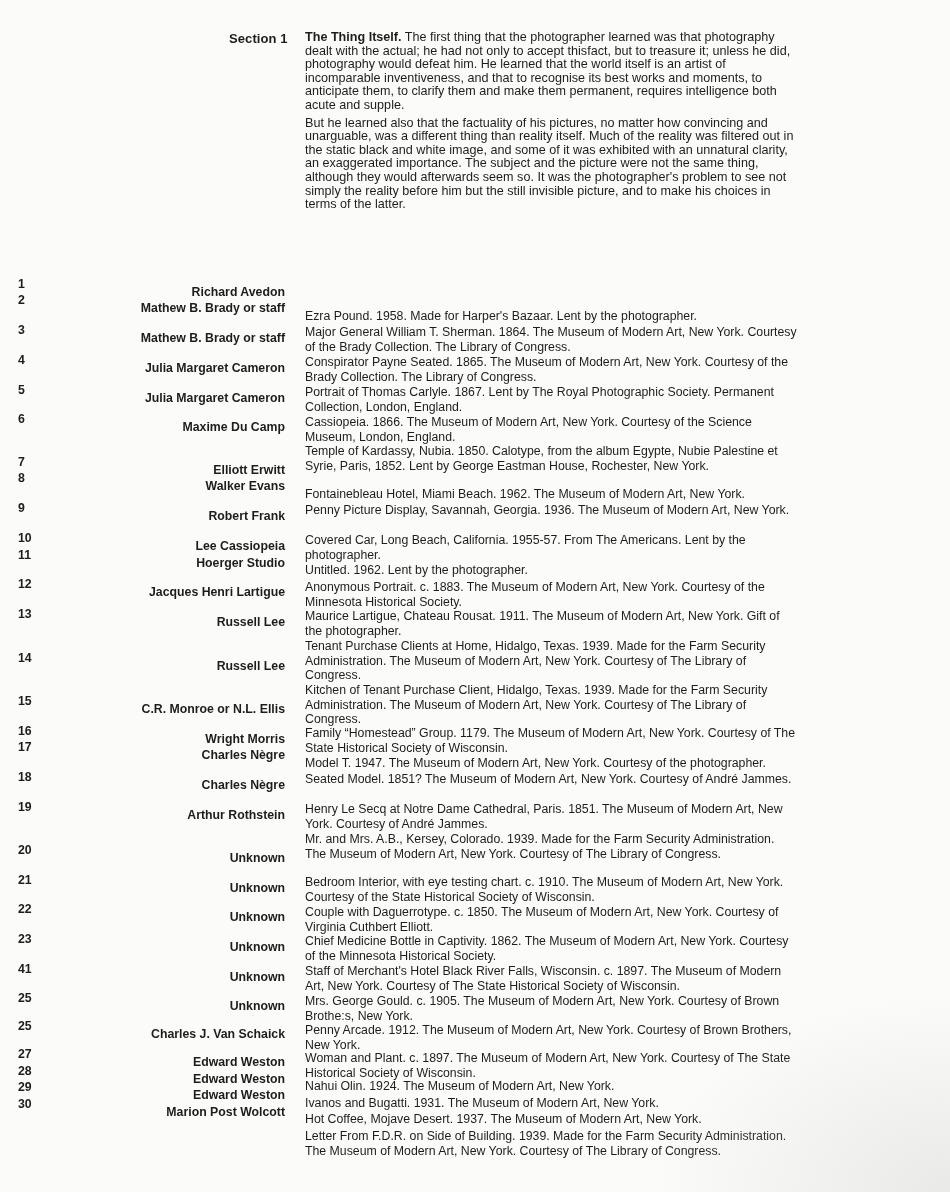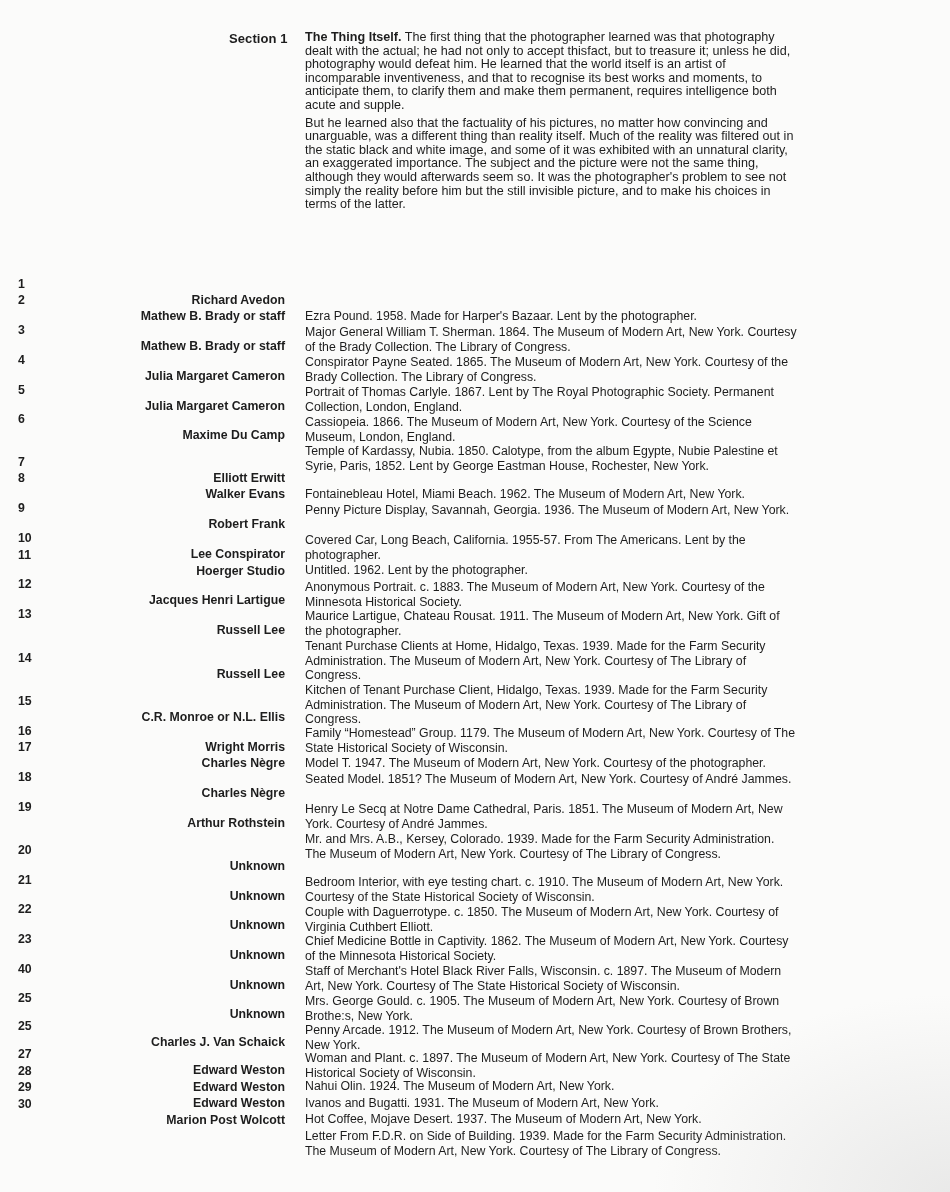--- a/index.html
+++ b/index.html
@@ -14,21 +14,21 @@
     font-weight: bold; font-size: 13px; letter-spacing: 0.1px;
   }
   .intro {
     position: absolute; left: 305px; top: 31px; width: 490px;
     font-size: 12.6px; line-height: 13.6px;
   }
   .intro p { margin: 0 0 4px 0; }
   .intro .lead { font-weight: bold; }
   .row { position: absolute; left: 0; width: 950px; font-size: 12.3px; line-height: 14.6px; }
   .num { position: absolute; left: 18px; top: 0; width: 24px; font-weight: bold; }
-  .artist { position: absolute; right: 665px; top: 16px; white-space: nowrap; font-weight: bold; }
+  .artist { position: absolute; right: 665px; top: 8px; white-space: nowrap; font-weight: bold; }
   .desc { position: absolute; left: 305px; top: 0; width: 492px; margin-top: 32px; }
   .shadow-br {
     position: absolute; right: 0; bottom: 0; width: 300px; height: 200px;
     background: radial-gradient(ellipse at 100% 100%, rgba(200,200,200,0.35), rgba(255,255,255,0) 70%);
     pointer-events: none;
   }
 </style>
 </head>
 <body>
 
@@ -79,21 +79,21 @@
       <span class="artist">Walker Evans</span>
       <div class="desc">Penny Picture Display, Savannah, Georgia. 1936. The Museum of Modern Art, New York.</div>
     </div>
   <div class="row" style="top:501px">
       <span class="num">9</span>
       <span class="artist">Robert Frank</span>
       <div class="desc">Covered Car, Long Beach, California. 1955-57. From The Americans. Lent by the photographer.</div>
     </div>
   <div class="row" style="top:531px">
       <span class="num">10</span>
-      <span class="artist">Lee Conspirator</span>
+      <span class="artist">Lee Cassiopeia</span>
       <div class="desc">Untitled. 1962. Lent by the photographer.</div>
     </div>
   <div class="row" style="top:548px">
       <span class="num">11</span>
       <span class="artist">Hoerger Studio</span>
       <div class="desc">Anonymous Portrait. c. 1883. The Museum of Modern Art, New York. Courtesy of the Minnesota Historical Society.</div>
     </div>
   <div class="row" style="top:577px">
       <span class="num">12</span>
       <span class="artist">Jacques Henri Lartigue</span>
@@ -148,21 +148,21 @@
       <span class="num">22</span>
       <span class="artist">Unknown</span>
       <div class="desc">Chief Medicine Bottle in Captivity. 1862. The Museum of Modern Art, New York. Courtesy of the Minnesota Historical Society.</div>
     </div>
   <div class="row" style="top:932px">
       <span class="num">23</span>
       <span class="artist">Unknown</span>
       <div class="desc">Staff of Merchant's Hotel Black River Falls, Wisconsin. c. 1897. The Museum of Modern Art, New York. Courtesy of The State Historical Society of Wisconsin.</div>
     </div>
   <div class="row" style="top:962px">
-      <span class="num">40</span>
+      <span class="num">41</span>
       <span class="artist">Unknown</span>
       <div class="desc">Mrs. George Gould. c. 1905. The Museum of Modern Art, New York. Courtesy of Brown Brothe:s, New York.</div>
     </div>
   <div class="row" style="top:991px">
       <span class="num">25</span>
       <span class="artist">Unknown</span>
       <div class="desc">Penny Arcade. 1912. The Museum of Modern Art, New York. Courtesy of Brown Brothers, New York.</div>
     </div>
   <div class="row" style="top:1019px">
       <span class="num">25</span>

